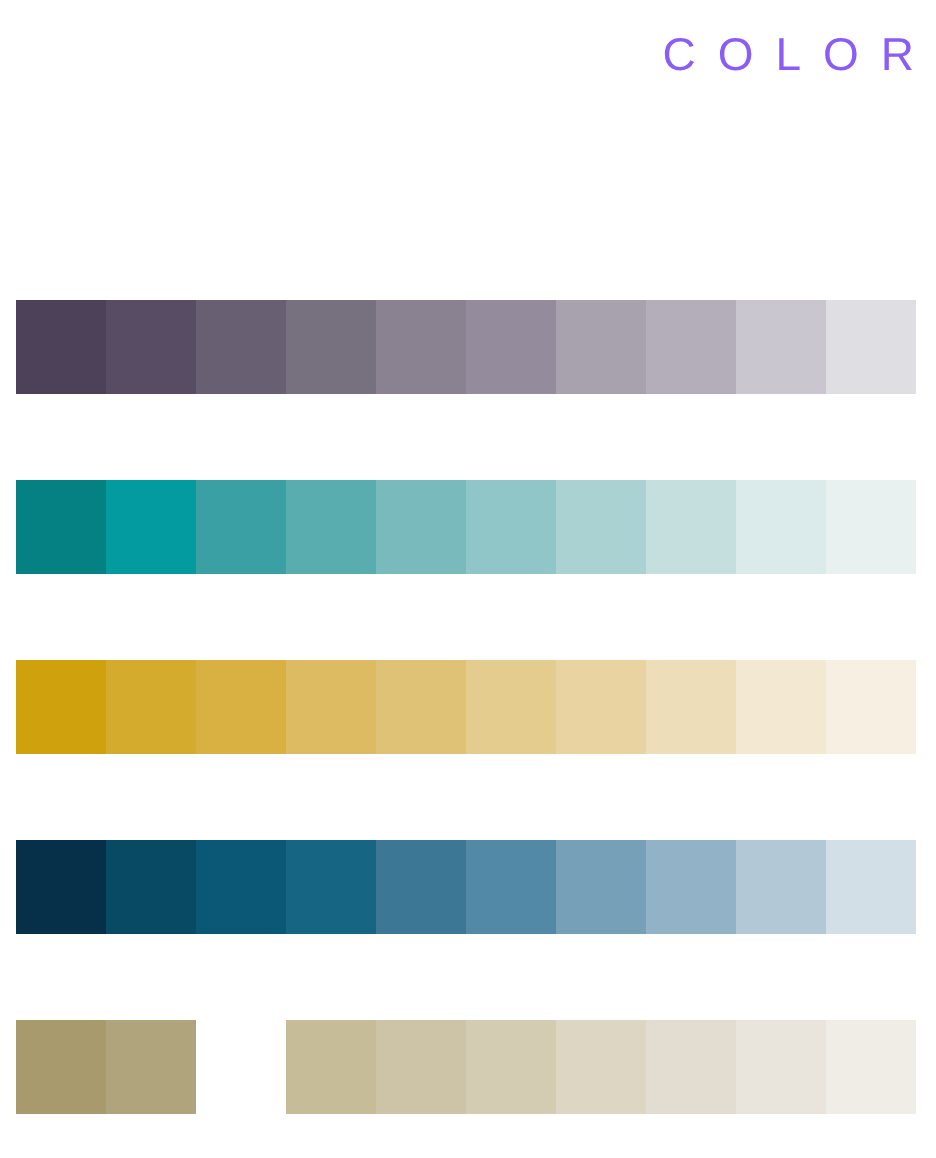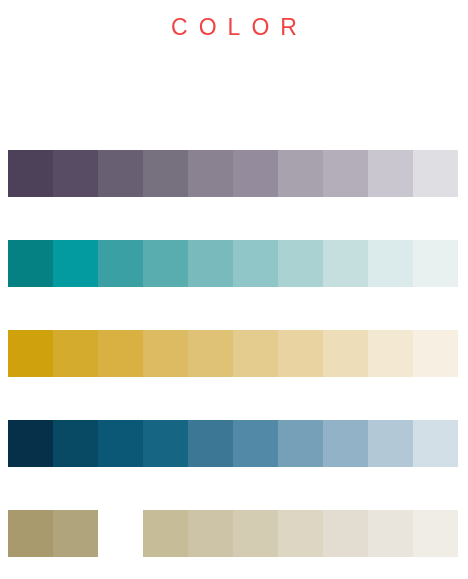--- a/index.html
+++ b/index.html
@@ -40,21 +40,21 @@
     margin-bottom: 43px;
   }
   .swatch {
     flex: 1 1 0;
     height: 100%;
   }
 </style>
 </head>
 <body style="background-color: rgb(255, 255, 255);">
 
-<div class="page-title" style="color: #ef4444;">COLOR</div>
+<div class="page-title" style="color: #8b5cf6; text-align: right;">COLOR</div>
 
 <div class="palettes">
     <div class="palette-row">
       <div class="swatch" style="background-color: rgb(76, 65, 89);"></div>
       <div class="swatch" style="background-color: rgb(87, 76, 100);"></div>
       <div class="swatch" style="background-color: rgb(105, 95, 114);"></div>
       <div class="swatch" style="background-color: rgb(119, 112, 127);"></div>
       <div class="swatch" style="background-color: rgb(138, 129, 145);"></div>
       <div class="swatch" style="background-color: rgb(148, 140, 157);"></div>
       <div class="swatch" style="background-color: rgb(168, 161, 174);"></div>

